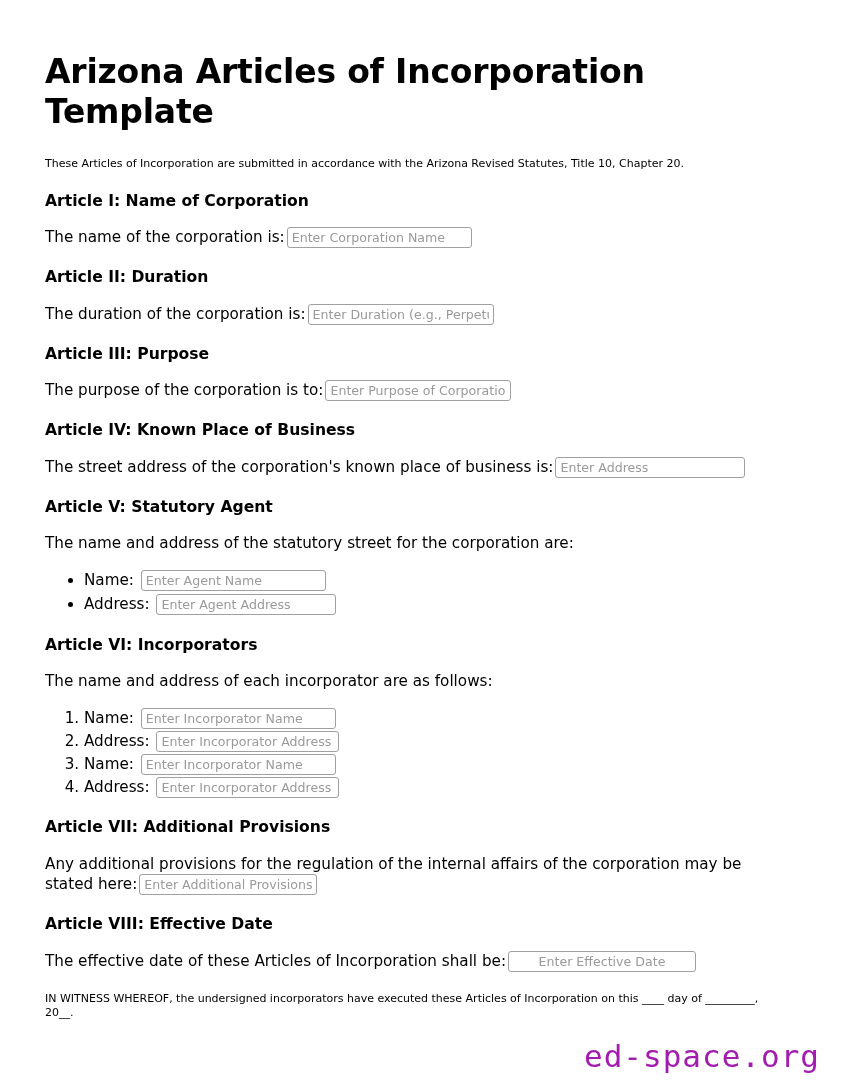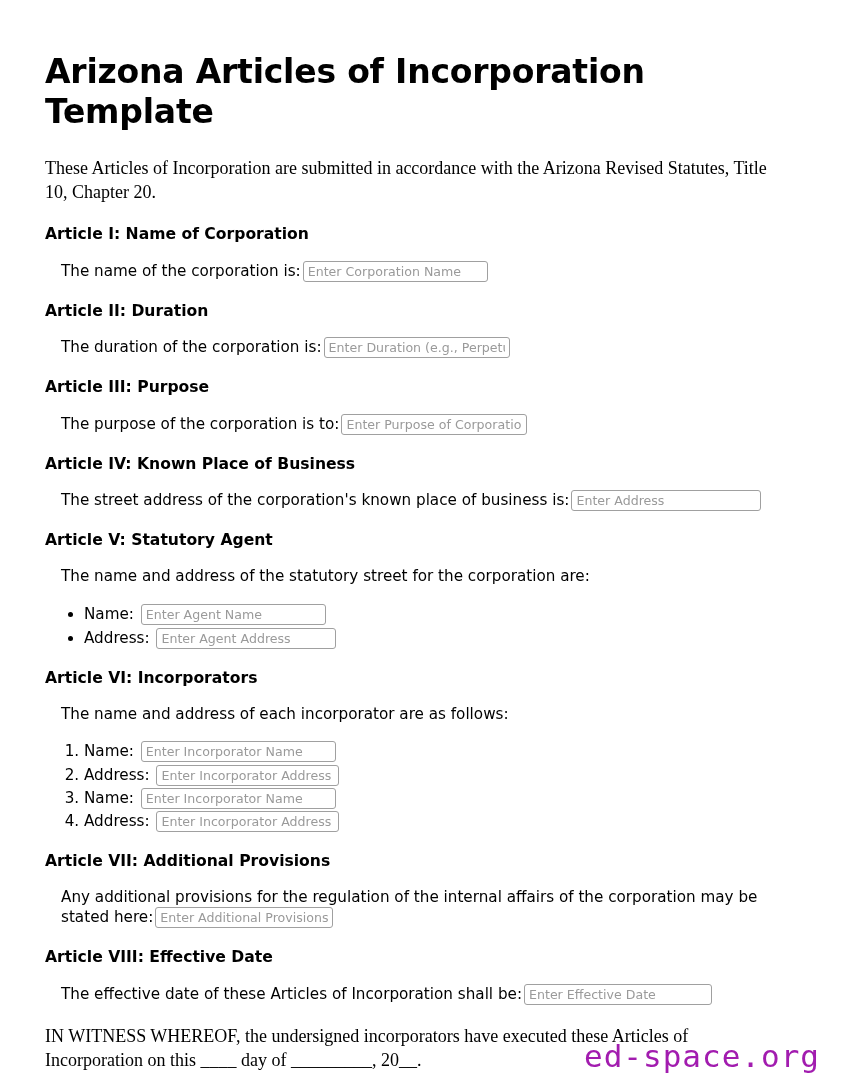--- a/index.html
+++ b/index.html
@@ -30,35 +30,34 @@
     width: 745px;
   }
   h1.doc-title {
     font-size: 33px;
     line-height: 1.2;
     font-weight: bold;
     margin: 0 0 26px 0;
     letter-spacing: -0.2px;
   }
   p.body-text {
-    font-size: 18px;
+    font-size: 11px;
     line-height: 1.33;
     margin: 0 0 20px 0;
-    font-family: Liberation Serif, serif;
   }
   h2.article-heading {
     font-size: 15.6px;
     font-weight: bold;
     margin: 16px 0 16px 0;
     line-height: 1.25;
   }
   .field-line {
     font-size: 15.2px;
     line-height: 1.33;
-    margin: 0 0 20px 16px;
+    margin: 0 0 20px 0;
     white-space: nowrap;
   }
   .field-line.wrap {
     white-space: normal;
   }
   input.text-input {
     font-family: "DejaVu Sans", "Liberation Sans", sans-serif;
     font-size: 12.6px;
     color: #333333;
     border: 1px solid #a0a0a0;
@@ -77,21 +76,21 @@
   }
   .w-narrow { width: 185px; }
   .w-duration { width: 186px; }
   .w-purpose { width: 186px; }
   .w-address { width: 190px; }
   .w-agent-name { width: 185px; }
   .w-agent-addr { width: 180px; }
   .w-inc-name { width: 195px; }
   .w-inc-addr { width: 183px; }
   .w-prov { width: 178px; }
-  .w-eff { width: 188px; }
+  .w-eff { width: 188px; text-align: center; }
   ul.bullet-list {
     list-style: disc;
     margin: -4px 0 20px 0;
     padding-left: 39px;
     font-size: 15.2px;
     line-height: 1.45;
   }
   ul.bullet-list li {
     margin: 0 0 2px 0;
     white-space: nowrap;

